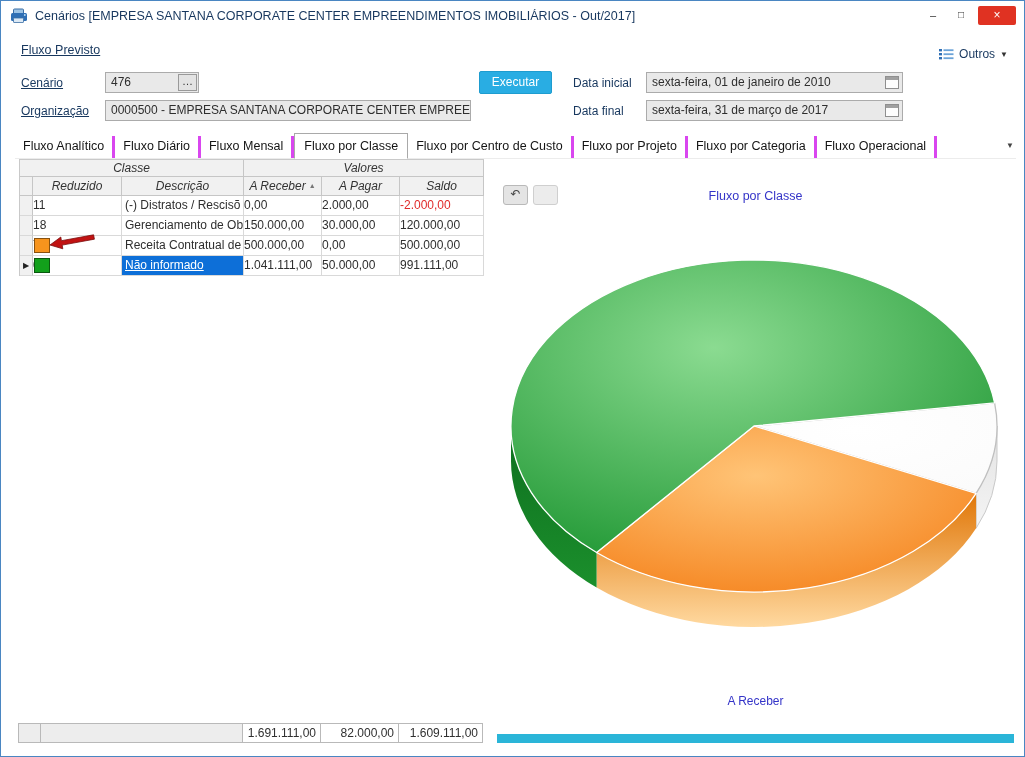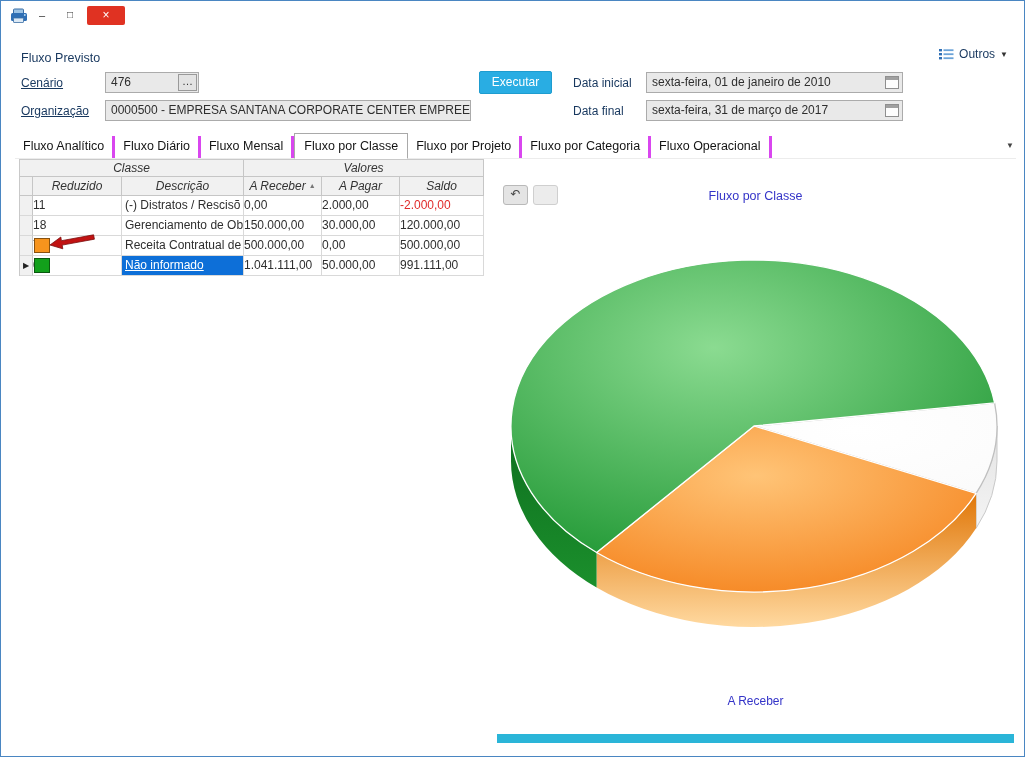--- a/index.html
+++ b/index.html
@@ -26,21 +26,21 @@
   .win-controls { display:flex; align-items:flex-start; height:30px; padding-top:5px; }
   .win-btn { width:28px; height:19px; text-align:center; line-height:18px;
              font-size:11px; color:#333; cursor:pointer; }
   .win-btn.maxi { font-size:10px; }
   .win-btn.close { width:38px; background:#e03222; color:#fff; border-radius:2px;
                    margin:0 8px 0 3px; font-size:12px; line-height:19px; }
 
   .body { position:relative; height:725px; font-size:12px; color:#303030; }
 
   
-  .section-title { position:absolute; left:20px; top:20px; font-size:12.5px; color:#17375e; }
+  .section-title { position:absolute; left:20px; top:12px; font-size:12.5px; color:#17375e;text-decoration:underline; }
   .outros { position:absolute; right:16px; top:16px; display:flex; align-items:center;
             gap:5px; color:#17375e; cursor:pointer; }
   .outros .o-label { }
   .outros .caret { font-size:8px; color:#333; }
 
   .lbl { position:absolute; color:#17375e; }
   .lbl.u { text-decoration:underline; }
 
   .field { position:absolute; background:#e9e9e9; border:1px solid #ababab;
            font-size:12px; color:#2e2e2e; line-height:19px; padding:0 5px;
@@ -120,20 +120,21 @@
 
 <div class="window">
 
   <div class="titlebar">
     <svg class="app-icon" viewBox="0 0 18 16">
       <rect x="3.5" y="1" width="10" height="5" rx="1" fill="#9cc3e5" stroke="#3b6ea5" stroke-width="1"></rect>
       <rect x="1" y="5" width="16" height="8" rx="1.5" fill="#2f6fb5"></rect>
       <rect x="3.5" y="10" width="10" height="4.5" rx="0.5" fill="#dce9f5" stroke="#3b6ea5" stroke-width="0.8"></rect>
       <circle cx="14.8" cy="7" r="0.9" fill="#bfe0f7"></circle>
     </svg>
+    <div class="title-text">Cenários [EMPRESA SANTANA CORPORATE CENTER EMPREENDIMENTOS IMOBILIÁRIOS - Out/2017]</div>
     <div class="win-controls">
       <div class="win-btn">–</div>
       <div class="win-btn maxi">□</div>
       <div class="win-btn close">×</div>
     </div>
   </div>
 
   <div class="body">
 
     <div class="section-title">Fluxo Previsto</div>
@@ -168,20 +169,21 @@
     <div class="field" style="left:645px; top:69px; width:257px;">
       <span>sexta-feira, 31 de março de 2017</span>
       <span class="cal"></span>
     </div>
 
     <div class="tabs">
       <div class="tab">Fluxo Analítico</div>
       <div class="tab">Fluxo Diário</div>
       <div class="tab">Fluxo Mensal</div>
       <div class="tab active">Fluxo por Classe</div>
+      <div class="tab">Fluxo por Centro de Custo</div>
       <div class="tab">Fluxo por Projeto</div>
       <div class="tab">Fluxo por Categoria</div>
       <div class="tab">Fluxo Operacional</div>
       <div class="tabs-caret">▼</div>
     </div>
 
     <div class="main">
 
       <div class="grid-panel">
         <div class="grid">
@@ -231,20 +233,27 @@
             <div class="gc num">991.111,00</div>
           </div>
         </div>
 
         <svg class="arrow-annotation" width="58" height="30" viewBox="0 0 58 30">
           <polygon points="5,20 15.8,12 16.4,15.7 48.6,9.8 49.4,14.2 17.2,20.1 17.8,23.8" style="fill:var(--arrow-red)" stroke="#7a0c0c" stroke-width="0.8"></polygon>
         </svg>
 
         <div class="grid-spacer"></div>
 
+        <div class="grid-footer">
+          <div class="fc gray"></div>
+          <div class="fc gray"></div>
+          <div class="fc num">1.691.111,00</div>
+          <div class="fc num">82.000,00</div>
+          <div class="fc num">1.609.111,00</div>
+        </div>
       </div>
 
       <div class="chart-panel">
         <div class="chart-btns">
           <div class="cbtn">↶</div>
           <div class="cbtn disabled"></div>
         </div>
         <div class="chart-title">Fluxo por Classe</div>
         <div class="pie-wrap">
           <svg id="pie-svg" width="520" height="470" viewBox="0 0 520 470">

